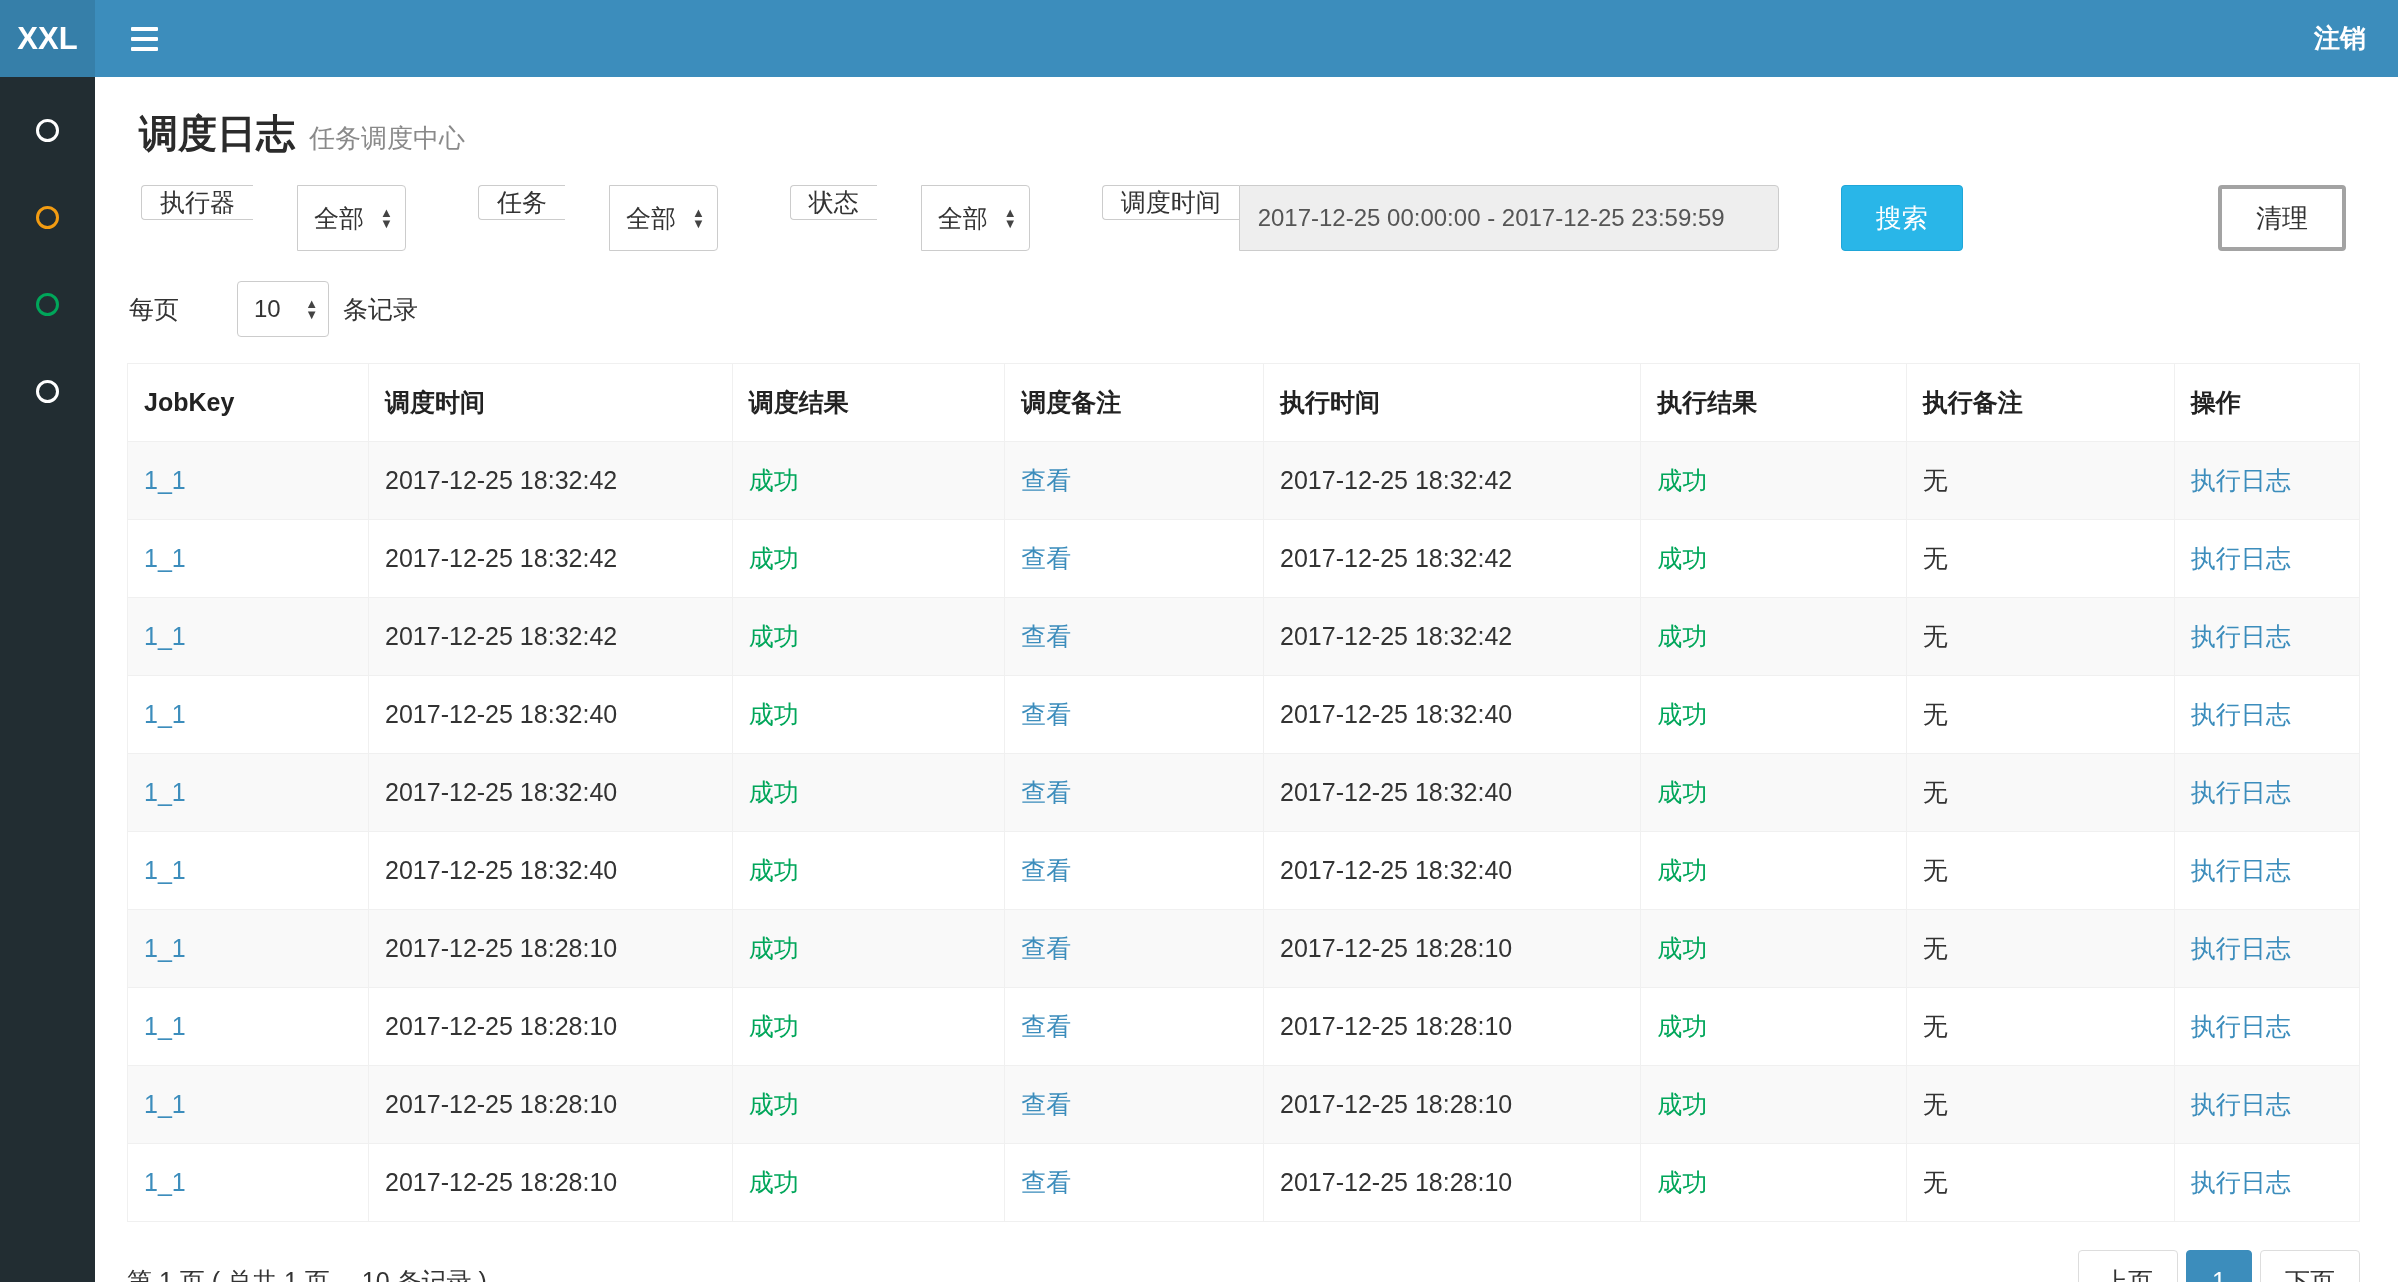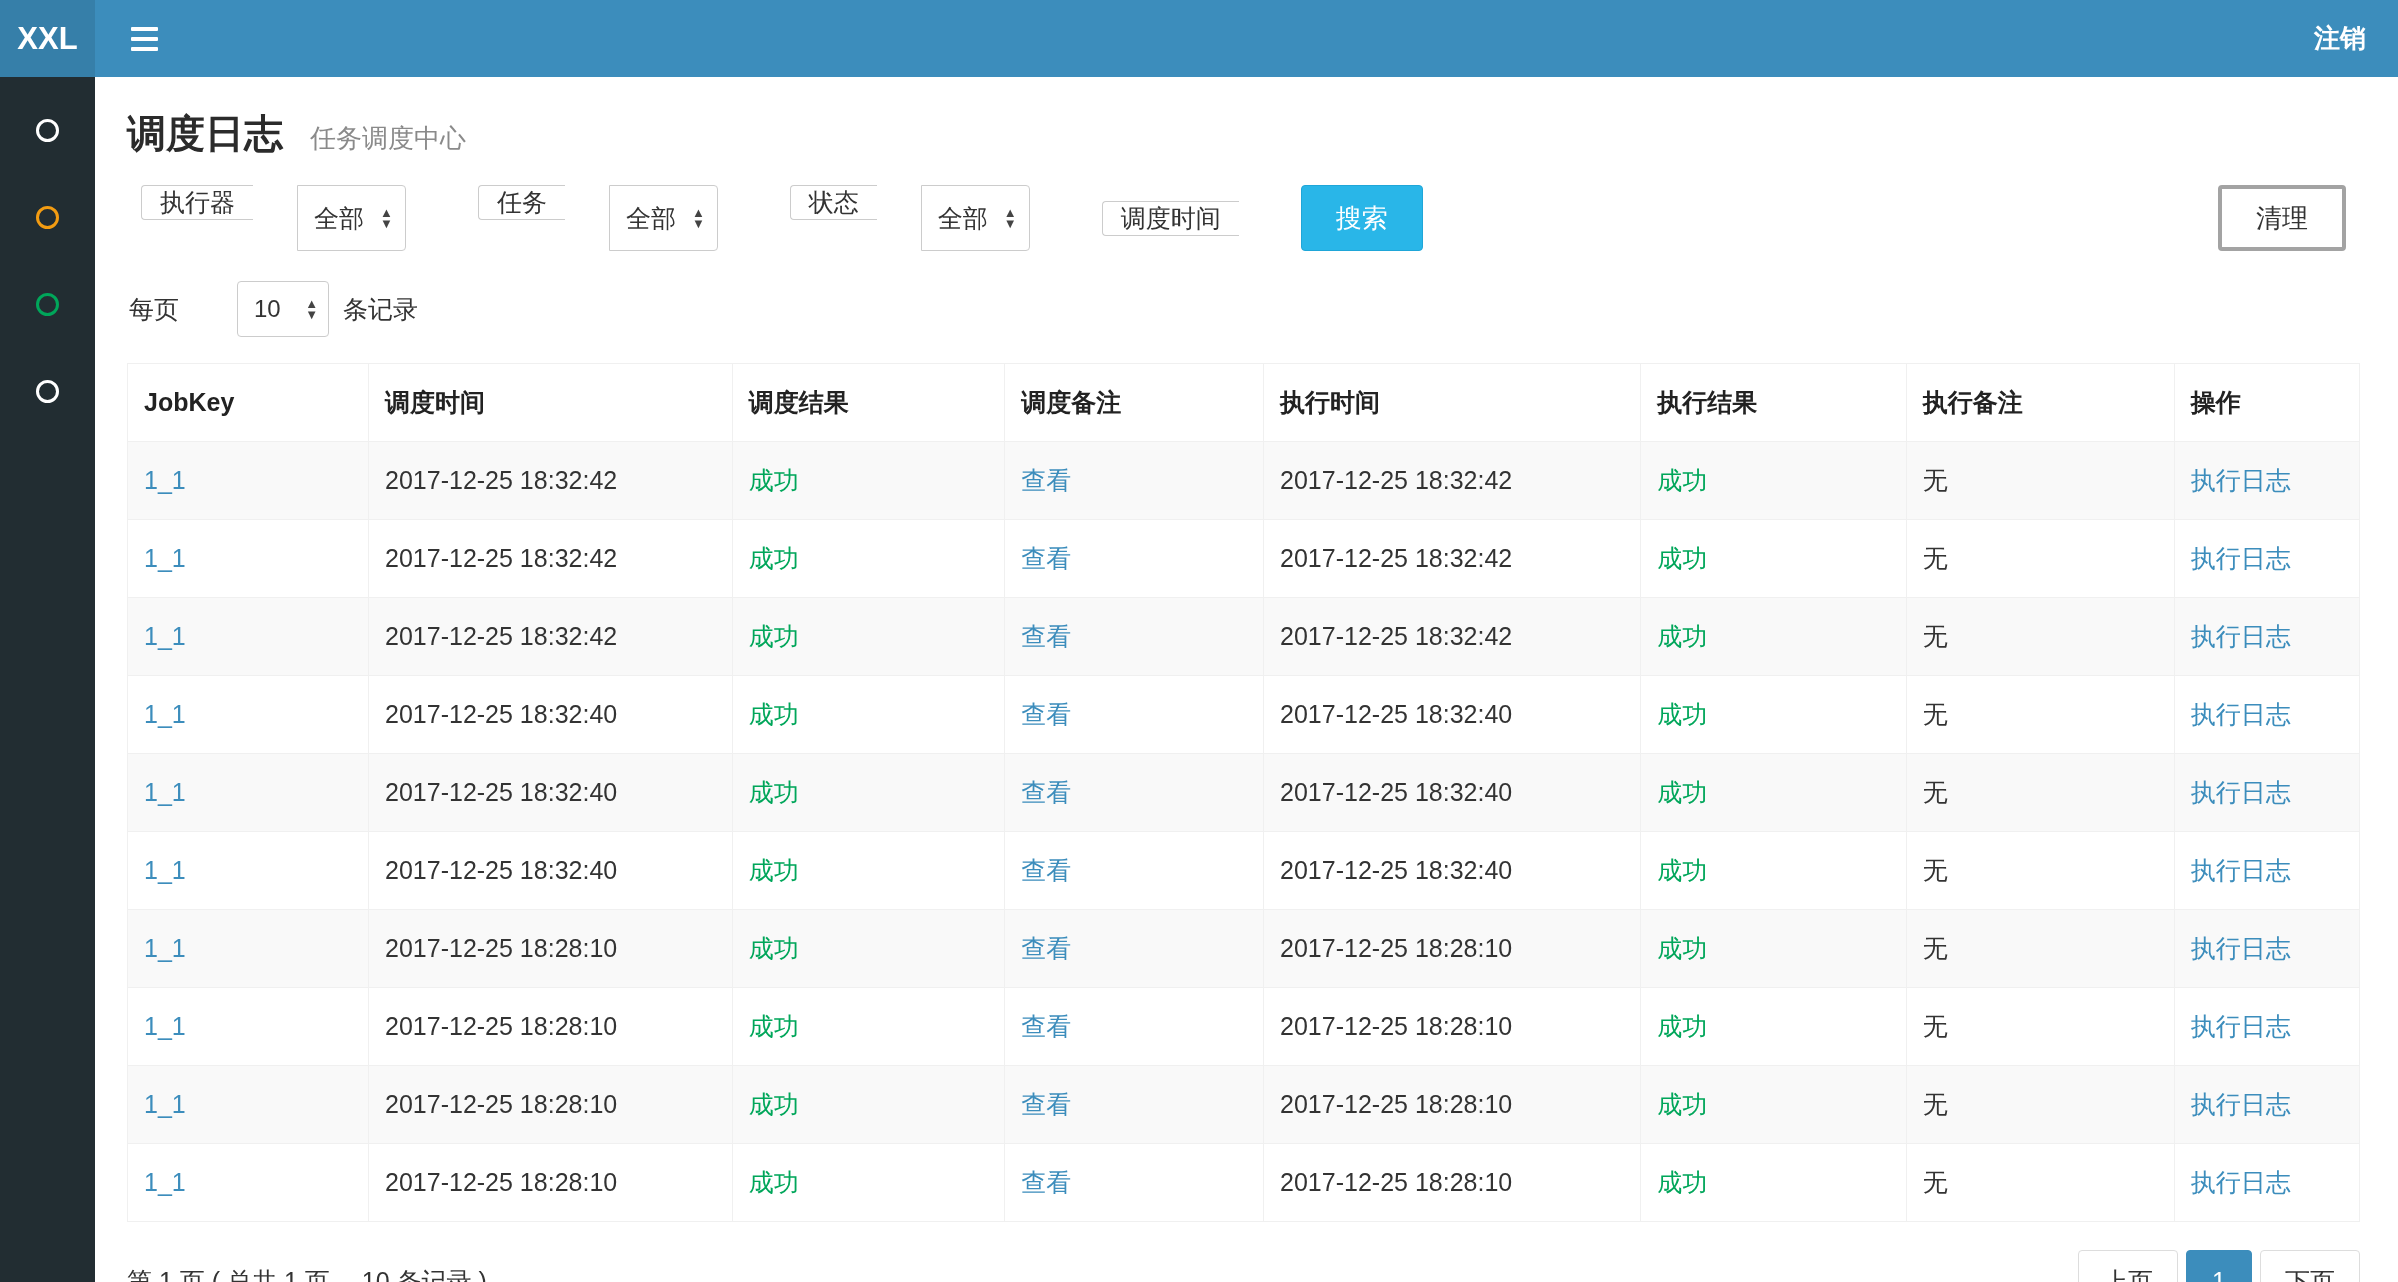--- a/index.html
+++ b/index.html
@@ -27,21 +27,21 @@
   
   .layout { display: flex; min-height: calc(100vh - 77px); }
   .sidebar { width: 95px; background: #222d32; padding-top: 10px; flex-shrink: 0; }
   .side-item { height: 87px; display: flex; align-items: center; justify-content: center; cursor: pointer; }
   .circle-icon { width: 23px; height: 23px; border: 3px solid #fff; border-radius: 50%; }
 
   main { flex: 1; padding: 0 38px 24px 32px; min-width: 0; }
 
   
   .page-header { margin: 30px 0 24px; }
-  .page-header h1 { margin: 0; font-size: 39px; font-weight: bold; color: #2b2b2b; display: flex; align-items: baseline; gap: 13px; }
+  .page-header h1 { margin: 12px; font-size: 39px; font-weight: bold; color: #2b2b2b; display: flex; align-items: baseline; }
   .page-header small { font-size: 26px; color: #8a8a8a; font-weight: normal; margin-left: 14px; }
 
   
   .filter-row { display: flex; align-items: center; margin: 0 14px 30px 14px; }
   .input-group { display: flex; align-items: flex-start; margin-right: 72px; }
   .addon {
     border: 1px solid #ccc; border-right: 0; background: #fff;
     padding: 0 18px; display: flex; align-items: center;
     font-size: 25px; border-radius: 4px 0 0 4px; white-space: nowrap;
   }
@@ -159,20 +159,21 @@
           <span>全部</span>
           <span class="stepper">
               <span>▲</span>
               <span>▼</span>
             </span>
         </span>
       </div>
 
       <div class="input-group" style="margin-right:56px;">
         <span class="addon">调度时间</span>
+        <input class="time-input" readonly="" value="2017-12-25 00:00:00 - 2017-12-25 23:59:59" style="">
       </div>
 
       <button class="btn btn-search">搜索</button>
       <button class="btn btn-clear">清理</button>
     </div>
 
     <div class="pagesize-row">
       <span>每页</span>
       <span class="select-box small">
         <span>10</span>

